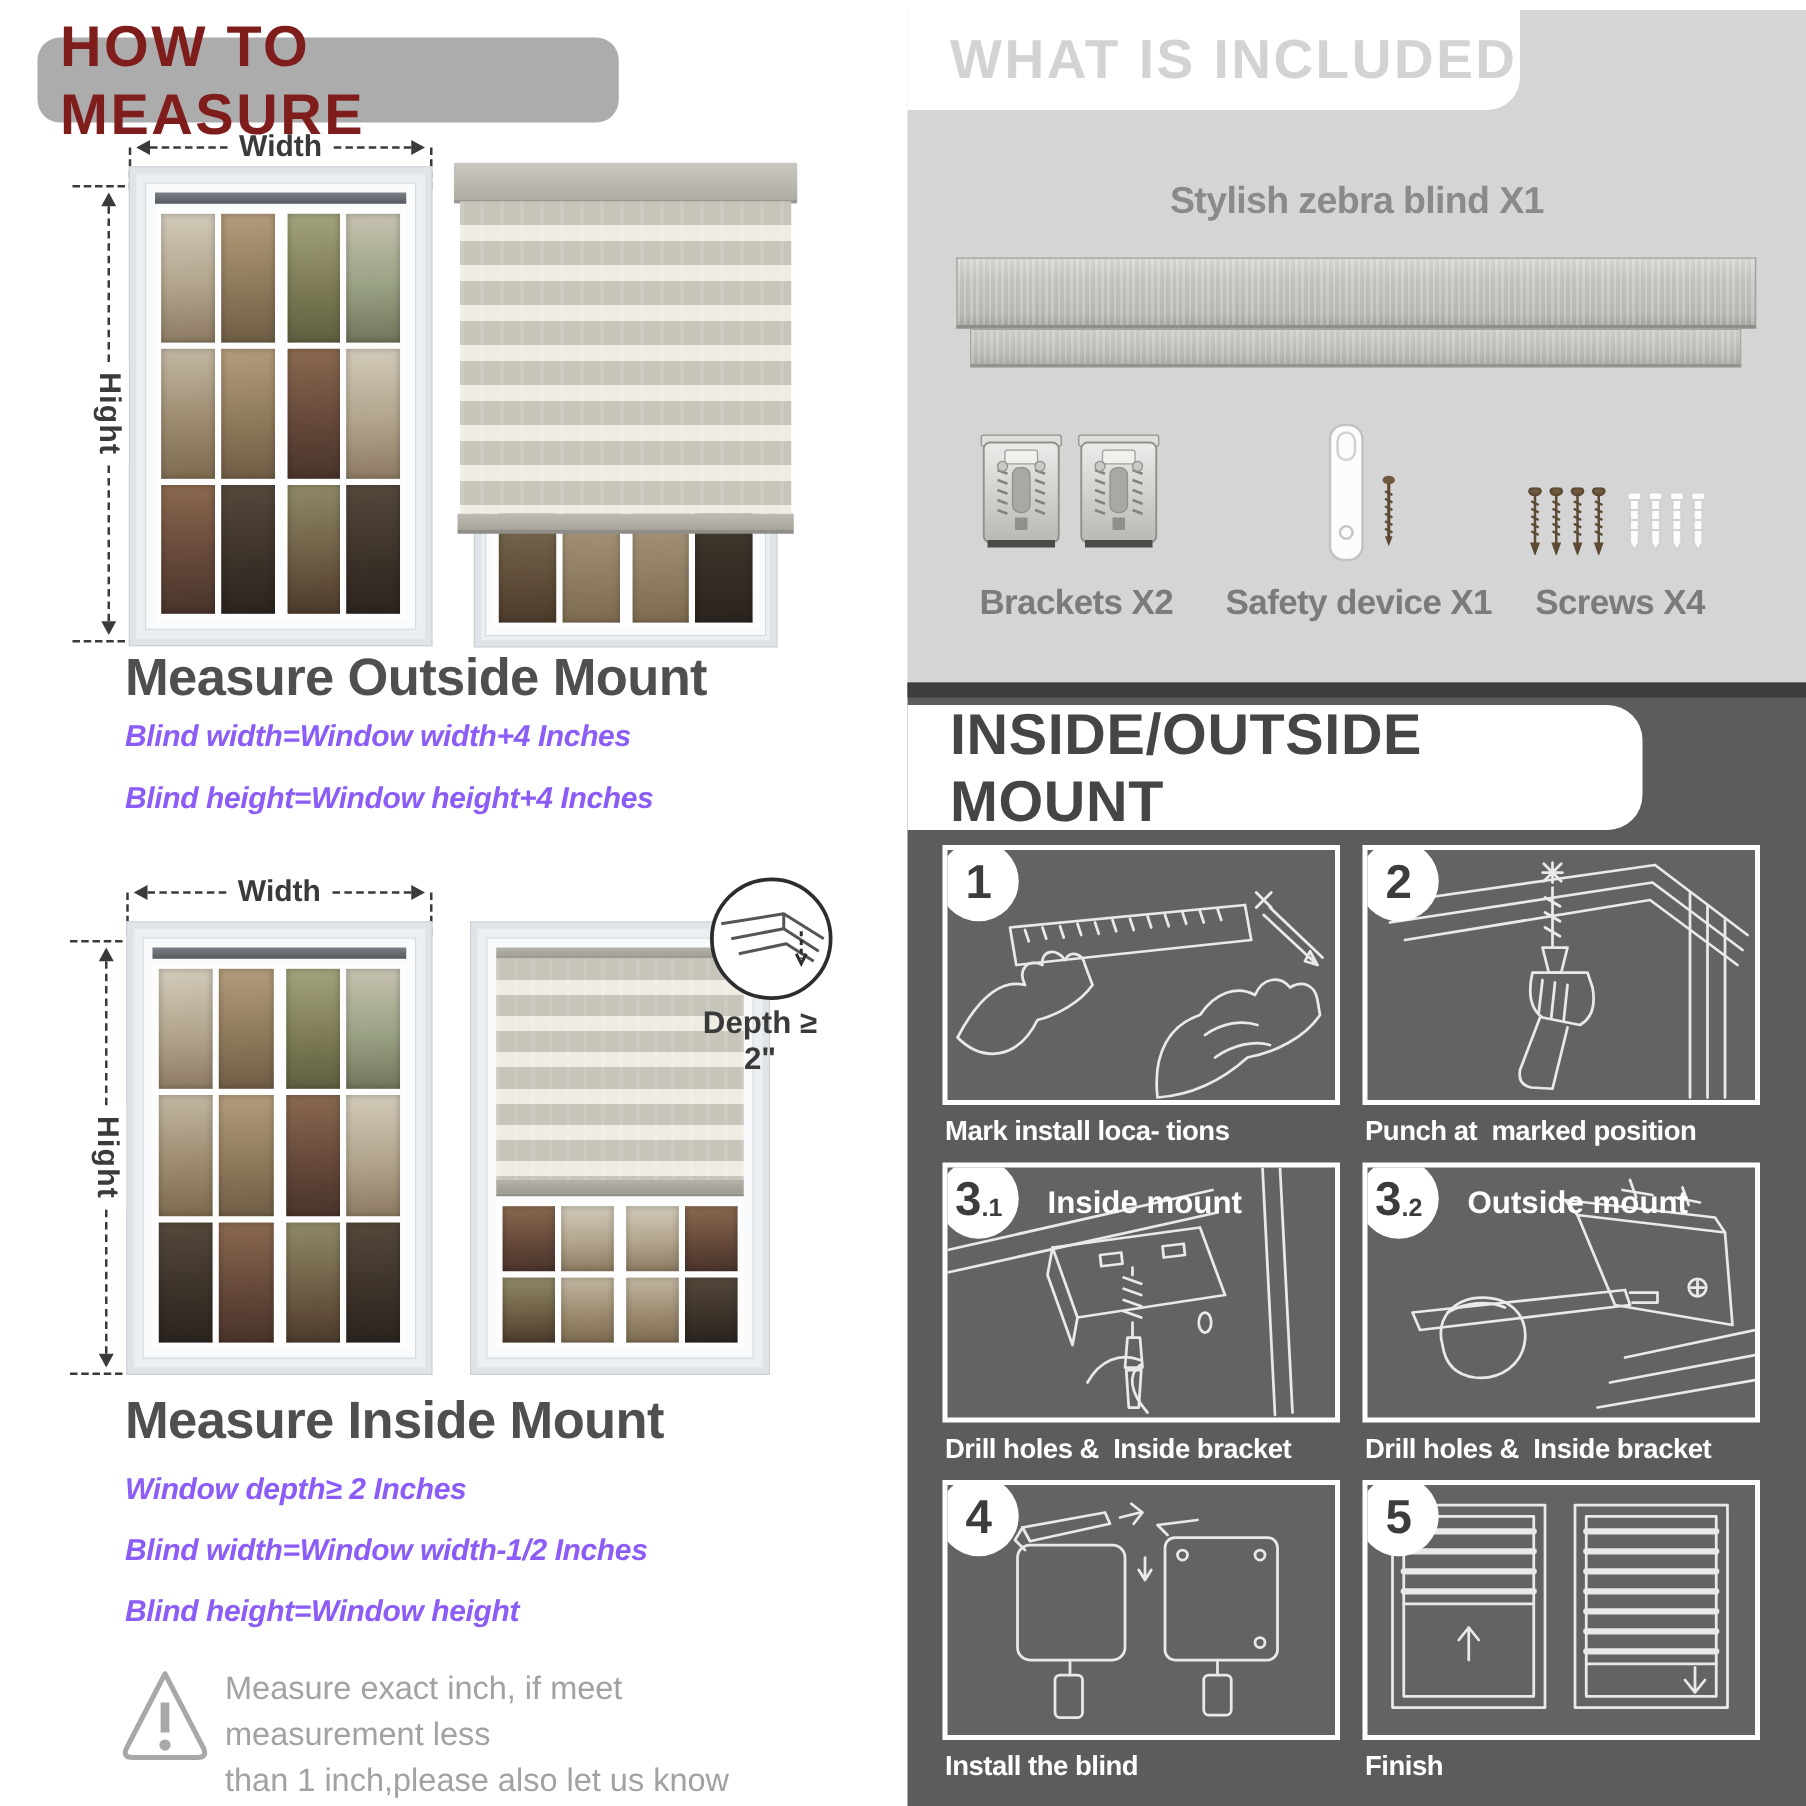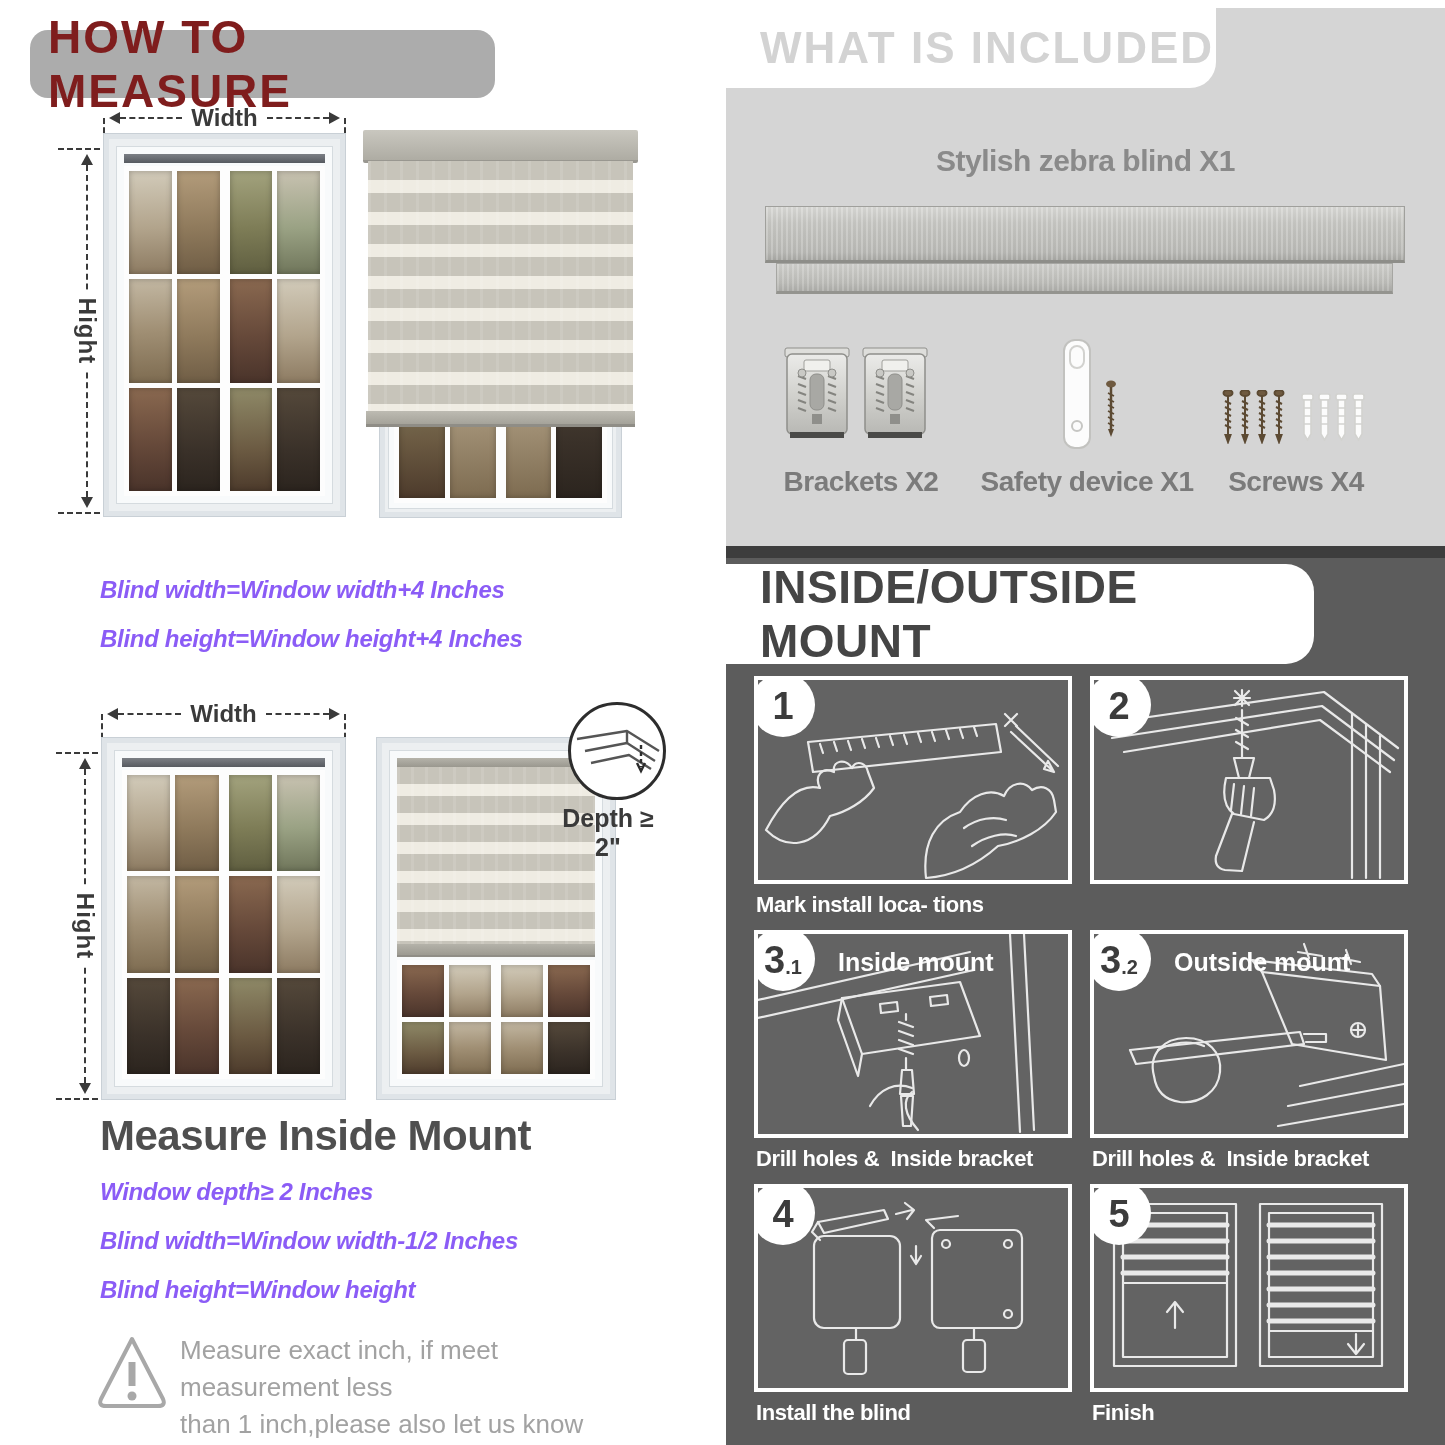--- a/index.html
+++ b/index.html
@@ -178,20 +178,21 @@
               <div class="pane pG"></div>
           </div>
         </div>
       </div>
     </div>
     <div class="cassette"></div>
     <div class="stripes"></div>
     <div class="rail"></div>
   </div>
 
+  <div class="abs section-title" style="left:100px;top:518px;">Measure Outside Mount</div>
   <div class="abs section-line" style="left:100px;top:576px;">Blind width=Window width+4 Inches</div>
   <div class="abs section-line" style="left:100px;top:625px;">Blind height=Window height+4 Inches</div>
 
   <div class="abs h-measure" style="left:101px;top:702px;width:245px;">
     <span class="tri-l"></span>
     <span class="dashline"></span>
     <span class="mlabel">Width</span>
     <span class="dashline"></span>
     <span class="tri-r"></span>
   </div>
@@ -448,20 +449,21 @@
           <path d="M140 104 l-3 26 M150 106 l-3 28 M160 108 l-3 28"></path>
           <path d="M138 134 L122 176 Q120 188 131 190 L148 191 L160 142"></path>
         </g>
       </svg>
       <div class="badge">
         <span class="n">2</span>
           <span class="s"></span>
       </div>
       <div class="inner-label"></div>
     </div>
+    <div class="step-caption" style="left:366px;top:346px;">Punch at  marked position</div>
 
     <div class="step-panel" style="left:28px;top:384px;">
       <svg viewBox="0 0 310 200" preserveAspectRatio="none">
         <g fill="none" stroke="#e9e9e9" stroke-width="2.2" stroke-linecap="round" stroke-linejoin="round">
           <path d="M0 66 L212 18 M0 84 L216 36"></path>
           <path d="M252 0 L262 198 M266 0 L276 196"></path>
           <path d="M84 64 L202 48 L222 102 L104 120 Z"></path>
           <path d="M84 64 L80 86 L100 142 L104 120"></path>
           <path d="M122 70 l17 -2 1 9 -17 2 z M172 63 l17 -2 1 9 -17 2 z"></path>
           <ellipse cx="206" cy="124" rx="5" ry="8"></ellipse>

